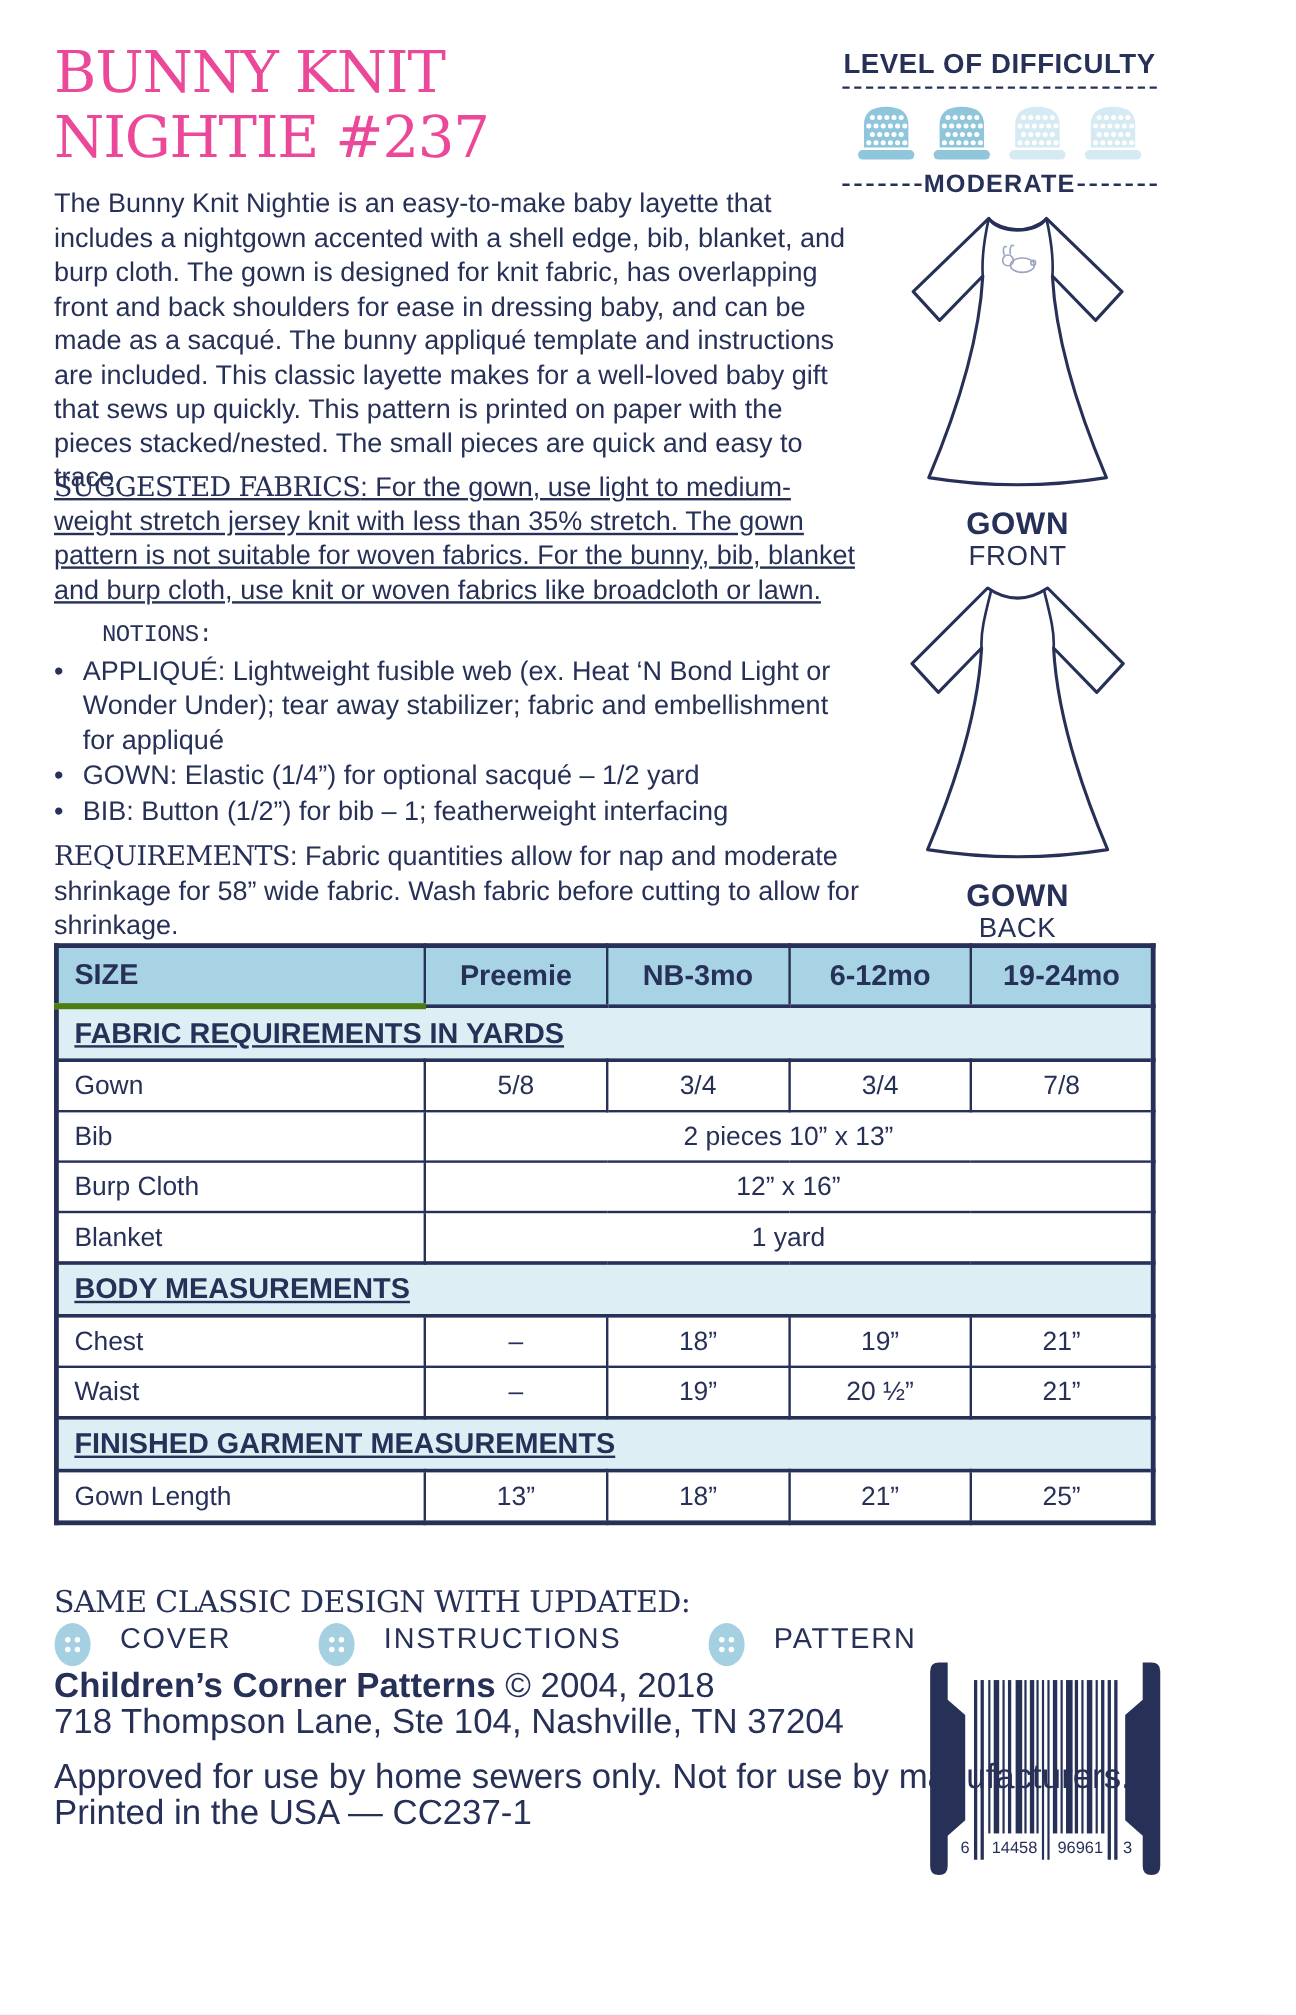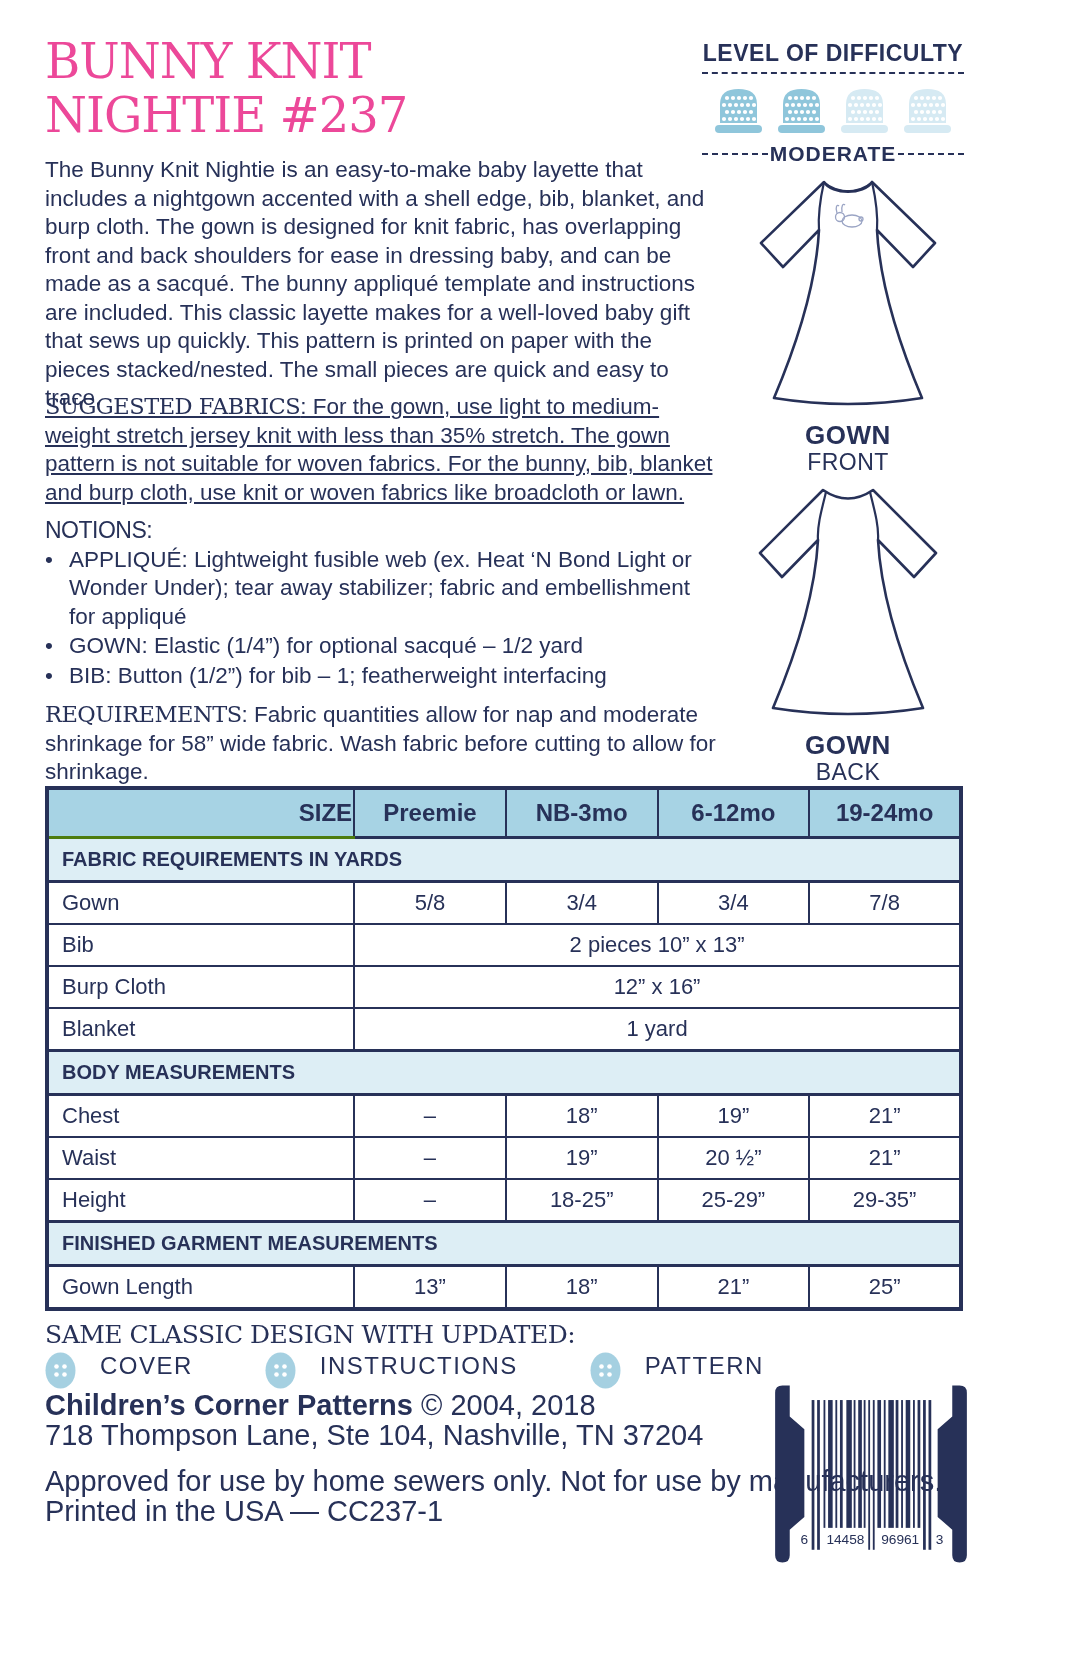--- a/index.html
+++ b/index.html
@@ -19,41 +19,41 @@
   .moderate-row{display:flex;align-items:center;margin-top:8px;}
   .moderate-row .dash{flex:1;border-top:2px dashed #273158;}
   .moderate-text{font-size:21px;font-weight:bold;letter-spacing:1px;padding:0 2px;}
 
   
   .copy{position:absolute;left:45px;width:672px;font-size:22.5px;line-height:28.5px;}
   .intro{top:156px;}
   .fabrics{top:392px;text-decoration:underline;}
   .notions-block{top:516px;}
   .requirements{top:700px;}
-  .sec-label{font-family:Liberation Sans, sans-serif;font-size:23px;letter-spacing:-0.5px;}
+  .sec-label{font-family:Liberation Mono, monospace;font-size:20px;letter-spacing:-0.5px;margin-left:40px;}
   .nitem{display:flex;margin-top:1px;}
   .nb{width:24px;flex:none;}
   .nt{flex:1;}
 
   
   .fig{position:absolute;left:728px;width:240px;text-align:center;}
   .fig-front{top:164px;}
   .fig-back{top:474px;}
   .fig-cap1{font-size:26px;font-weight:bold;letter-spacing:0.5px;margin-top:0px;}
   .fig-cap2{font-size:23px;letter-spacing:0.5px;margin-top:-2px;}
 
   
   .size-table{position:absolute;left:45px;top:786px;width:918px;border-collapse:collapse;
               border:4px solid #273158;table-layout:fixed;}
   .size-table th,.size-table td{border:2px solid #273158;color:#273158;}
   .size-table thead th{background:#a7d3e4;height:44px;font-size:24px;font-weight:bold;text-align:center;}
-  .size-table thead th:first-child{text-align:right;padding-left:13px;border-bottom:3px solid #4d7c0f;}
+  .size-table thead th:first-child{text-align:left;padding-left:13px;border-bottom:5px solid #4d7c0f;}
   .size-table thead th{border-bottom:3px solid #273158;}
-  .size-table tr.sec td{background:#ddeef5;height:39px;font-size:20px;font-weight:bold;
-                        padding-left:13px;border-top:3px solid #273158;border-bottom:3px solid #273158;}
+  .size-table tr.sec td{background:#ddeef5;height:39px;font-size:24px;font-weight:bold;
+                        padding-left:13px;border-top:3px solid #273158;border-bottom:3px solid #273158;text-decoration:underline;}
   .size-table td{height:38px;font-size:22px;}
   .size-table td.lbl{text-align:left;padding-left:13px;}
   .size-table td.val{text-align:center;}
 
   
   .updated-label{position:absolute;left:45px;top:1320px;font-family:"DejaVu Serif","Liberation Serif",serif;
                  font-size:25px;letter-spacing:-0.5px;}
   .updated-row{position:absolute;left:45px;top:1352px;display:flex;gap:72px;align-items:center;}
   .updated-item{display:flex;align-items:flex-start;gap:24px;}
   .updated-item .ulabel{font-size:24px;letter-spacing:1.5px;}
@@ -292,27 +292,20 @@
           <td class="val">19”</td>
           <td class="val">21”</td>
         </tr>
         <tr>
           <td class="lbl">Waist</td>
           <td class="val">–</td>
           <td class="val">19”</td>
           <td class="val">20 ½”</td>
           <td class="val">21”</td>
         </tr>
-        <tr>
-          <td class="lbl">Height</td>
-          <td class="val">–</td>
-          <td class="val">18-25”</td>
-          <td class="val">25-29”</td>
-          <td class="val">29-35”</td>
-        </tr>
         <tr class="sec">
           <td colspan="5">FINISHED GARMENT MEASUREMENTS</td>
         </tr>
         <tr>
           <td class="lbl">Gown Length</td>
           <td class="val">13”</td>
           <td class="val">18”</td>
           <td class="val">21”</td>
           <td class="val">25”</td>
         </tr>

